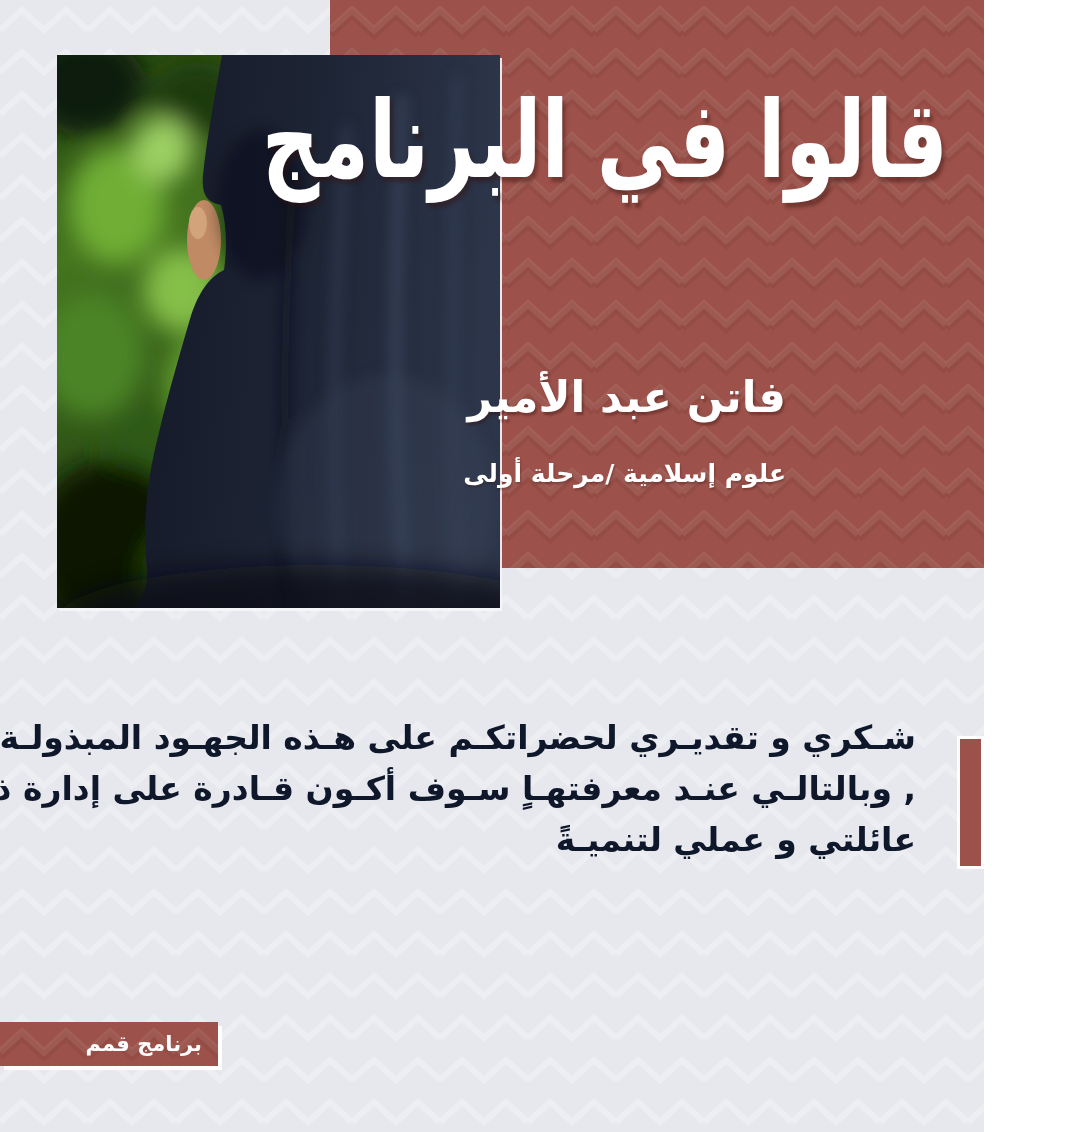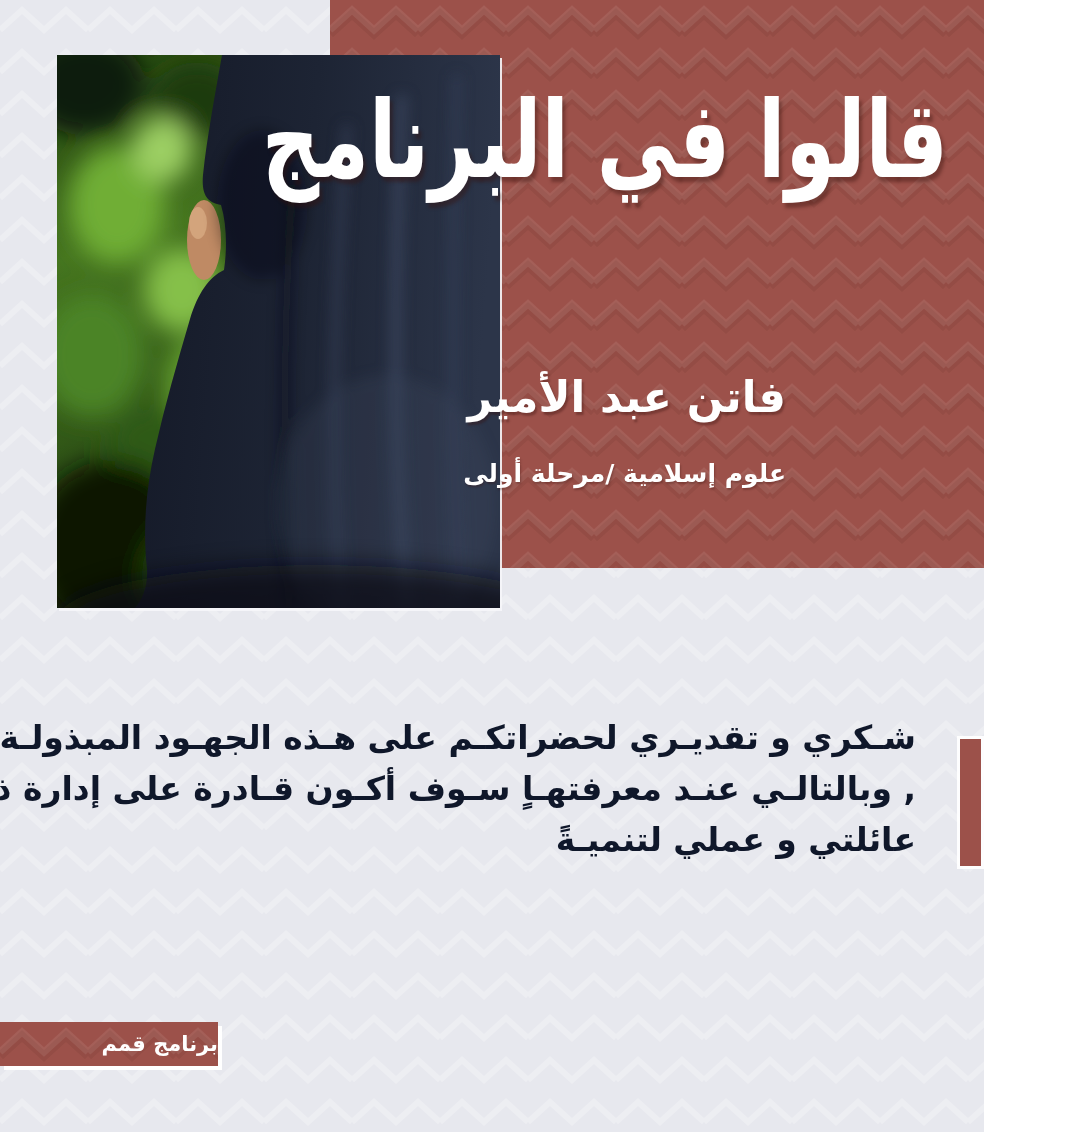--- a/index.html
+++ b/index.html
@@ -20,21 +20,21 @@
   .major{position:absolute;top:444px;right:198px;z-index:3;direction:rtl;white-space:nowrap;
         color:#FFFFFF;font-weight:bold;font-size:25px;line-height:1.2;
         text-shadow:1px 2px 2px rgba(56,18,13,0.30);margin-top:15px;}
   .quote{position:absolute;top:712px;left:70px;right:68px;z-index:3;direction:rtl;text-align:right;
          color:#0f172a;font-weight:bold;}
   .quote-line{font-size:33px;line-height:51px;white-space:nowrap;}
   .accent-bar{position:absolute;right:3px;top:739px;width:21px;height:127px;background:#9C514A;z-index:3;
               box-shadow:0 0 0 3px rgba(255,255,255,0.9);}
   .badge{position:absolute;left:0;top:1022px;width:218px;height:44px;background:#9C514A;z-index:3;
          box-shadow:4px 4px 0 #FFFFFF;direction:rtl;display:flex;align-items:center;
-         box-sizing:border-box;overflow:hidden;}
+         padding-right:16px;box-sizing:border-box;overflow:hidden;}
   .badge .badge-label{position:relative;color:#FFFFFF;font-weight:bold;font-size:21px;z-index:1;}
   .badge svg{position:absolute;left:0;top:0;z-index:0;}
 </style>
 </head>
 <body>
 
 <svg width="0" height="0" style="position:absolute" aria-hidden="true">
   <defs>
     <pattern id="chevGray" width="88" height="42" patternUnits="userSpaceOnUse">
       <path d="M0,30 L22,10 L44,30 L66,10 L88,30" fill="none" stroke="rgba(255,255,255,0.55)" stroke-width="6"></path>

